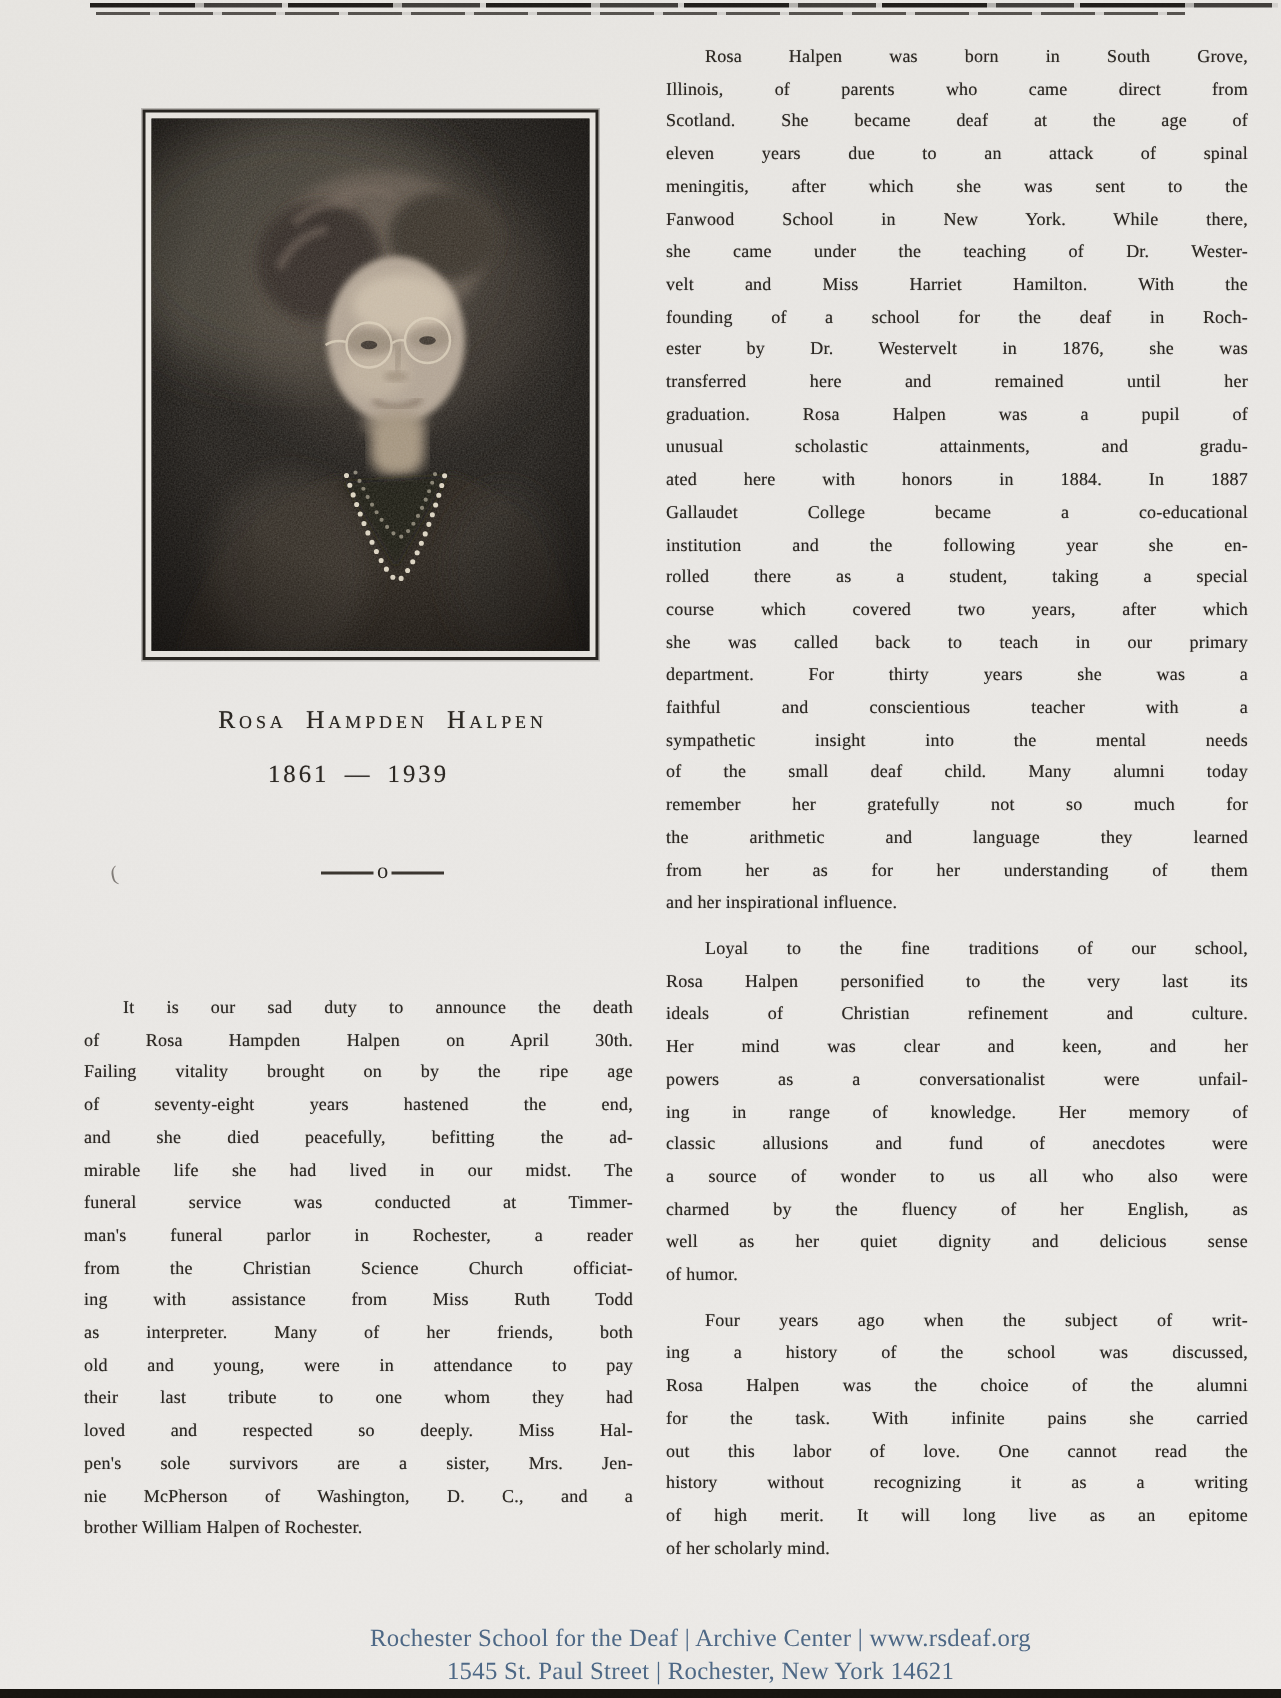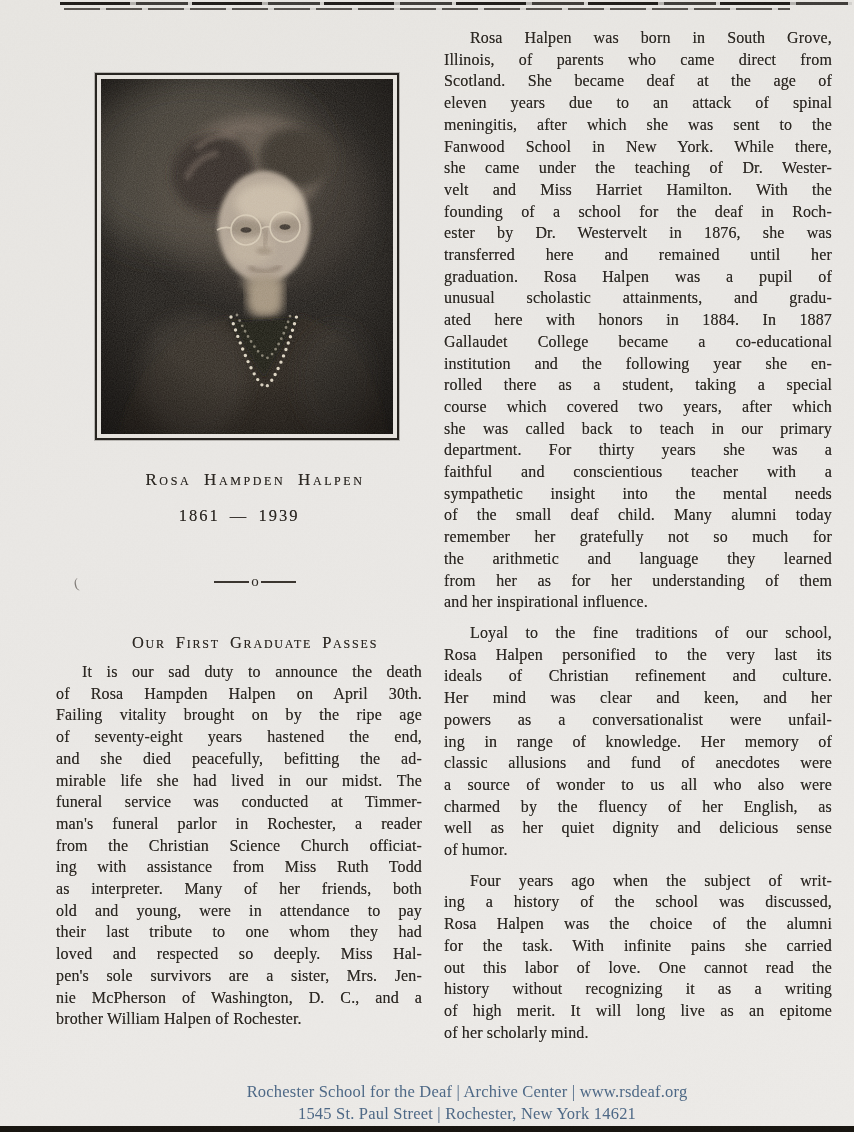--- a/index.html
+++ b/index.html
@@ -32,21 +32,21 @@
 
   .divider { position:absolute; left:72px; top:574px; width:366px; height:16px;
     display:flex; align-items:center; justify-content:center; }
   .divider .bar { width:35px; height:1.7px; background:#3a352f; }
   .divider .o { font-size:15px; line-height:1; padding:0 2px 2px 2px; color:#2b2722; }
 
   .heading { position:absolute; left:72px; top:633px; width:366px; margin:0; text-align:center;
     font-variant:small-caps; font-weight:normal; font-size:16.5px; letter-spacing:1.8px;
     word-spacing:4px; text-shadow:0 0 .5px rgba(43,39,34,.55); }
 
-  .col { position:absolute; font-size:16px; }
+  .col { position:absolute; font-size:12px; }
   .col-left  { left:56px;  top:661px; width:366px; }
   .col-right { left:444px; top:27px;  width:388px; }
   .para { margin:0 0 9px 0; }
   .line { line-height:21.7px; letter-spacing:.15px;
     text-align:justify; text-align-last:justify;
     text-shadow:0 0 .55px rgba(43,39,34,.6); white-space:nowrap; }
   .line.last { text-align-last:left; }
   .para .line:first-child { text-indent:26px; }
 
   .footer { position:absolute; left:0; top:1081px; width:100%; text-align:center;
@@ -129,21 +129,20 @@
   <div class="caption-dates">1861 — 1939</div>
 
   <div class="artifact">(</div>
 
   <div class="divider">
     <span class="bar"></span>
     <span class="o">o</span>
     <span class="bar"></span>
   </div>
 
-  <h2 class="heading">Our First Graduate Passes</h2>
 
   <div class="col col-left">
     <div class="para">
         <div class="line">It is our sad duty to announce the death</div>
         <div class="line">of Rosa Hampden Halpen on April 30th.</div>
         <div class="line">Failing vitality brought on by the ripe age</div>
         <div class="line">of seventy-eight years hastened the end,</div>
         <div class="line">and she died peacefully, befitting the ad-</div>
         <div class="line">mirable life she had lived in our midst. The</div>
         <div class="line">funeral service was conducted at Timmer-</div>

